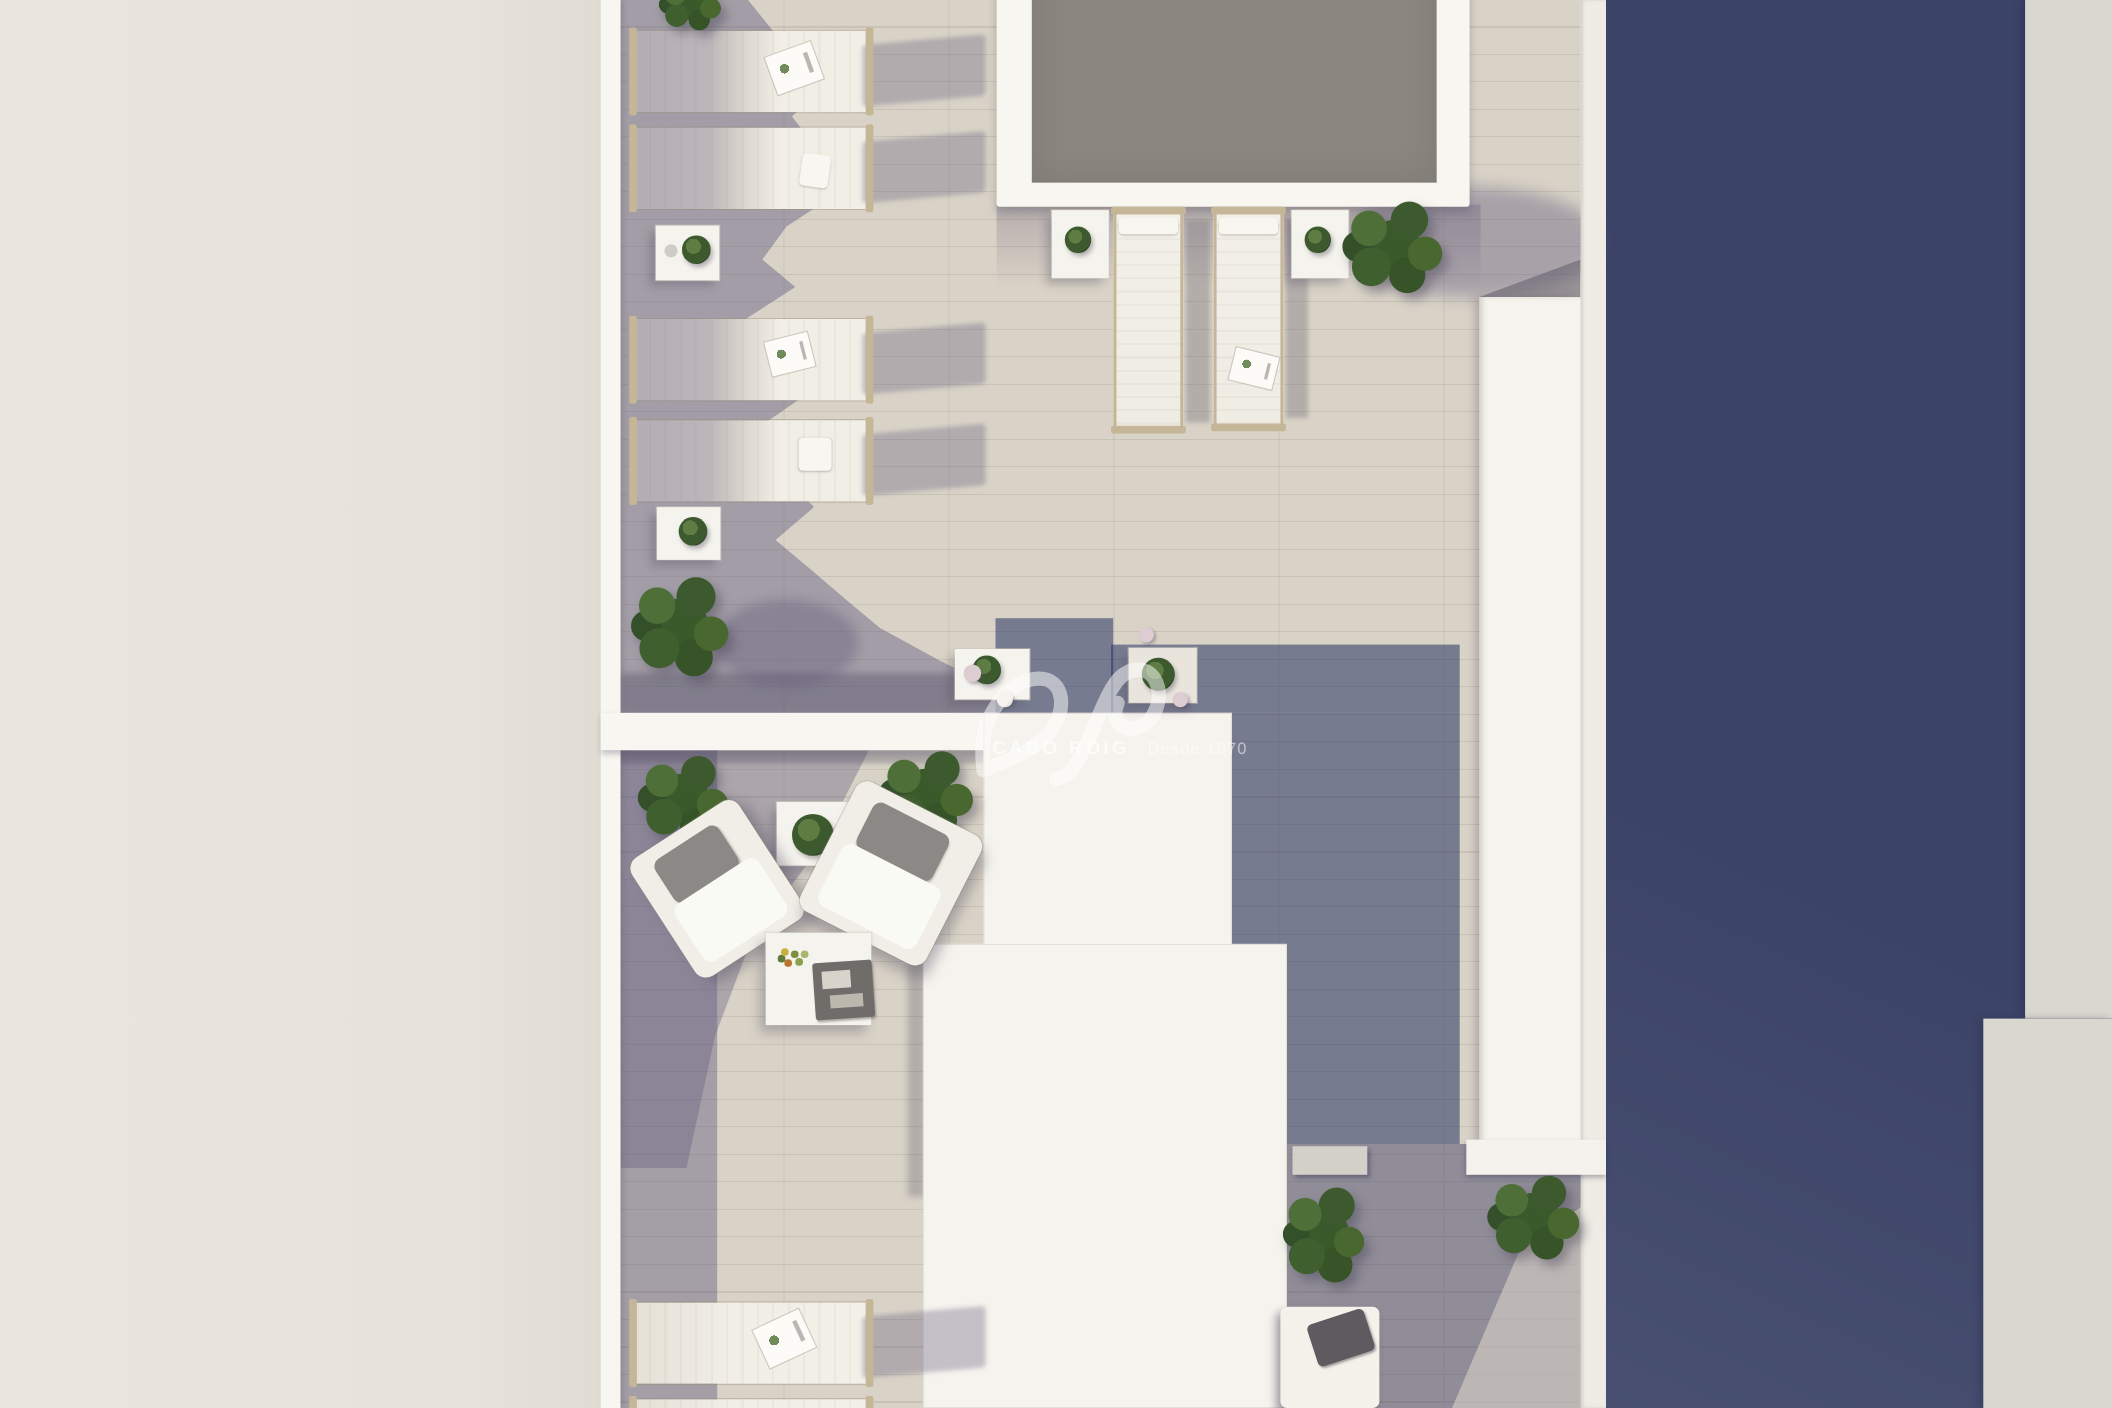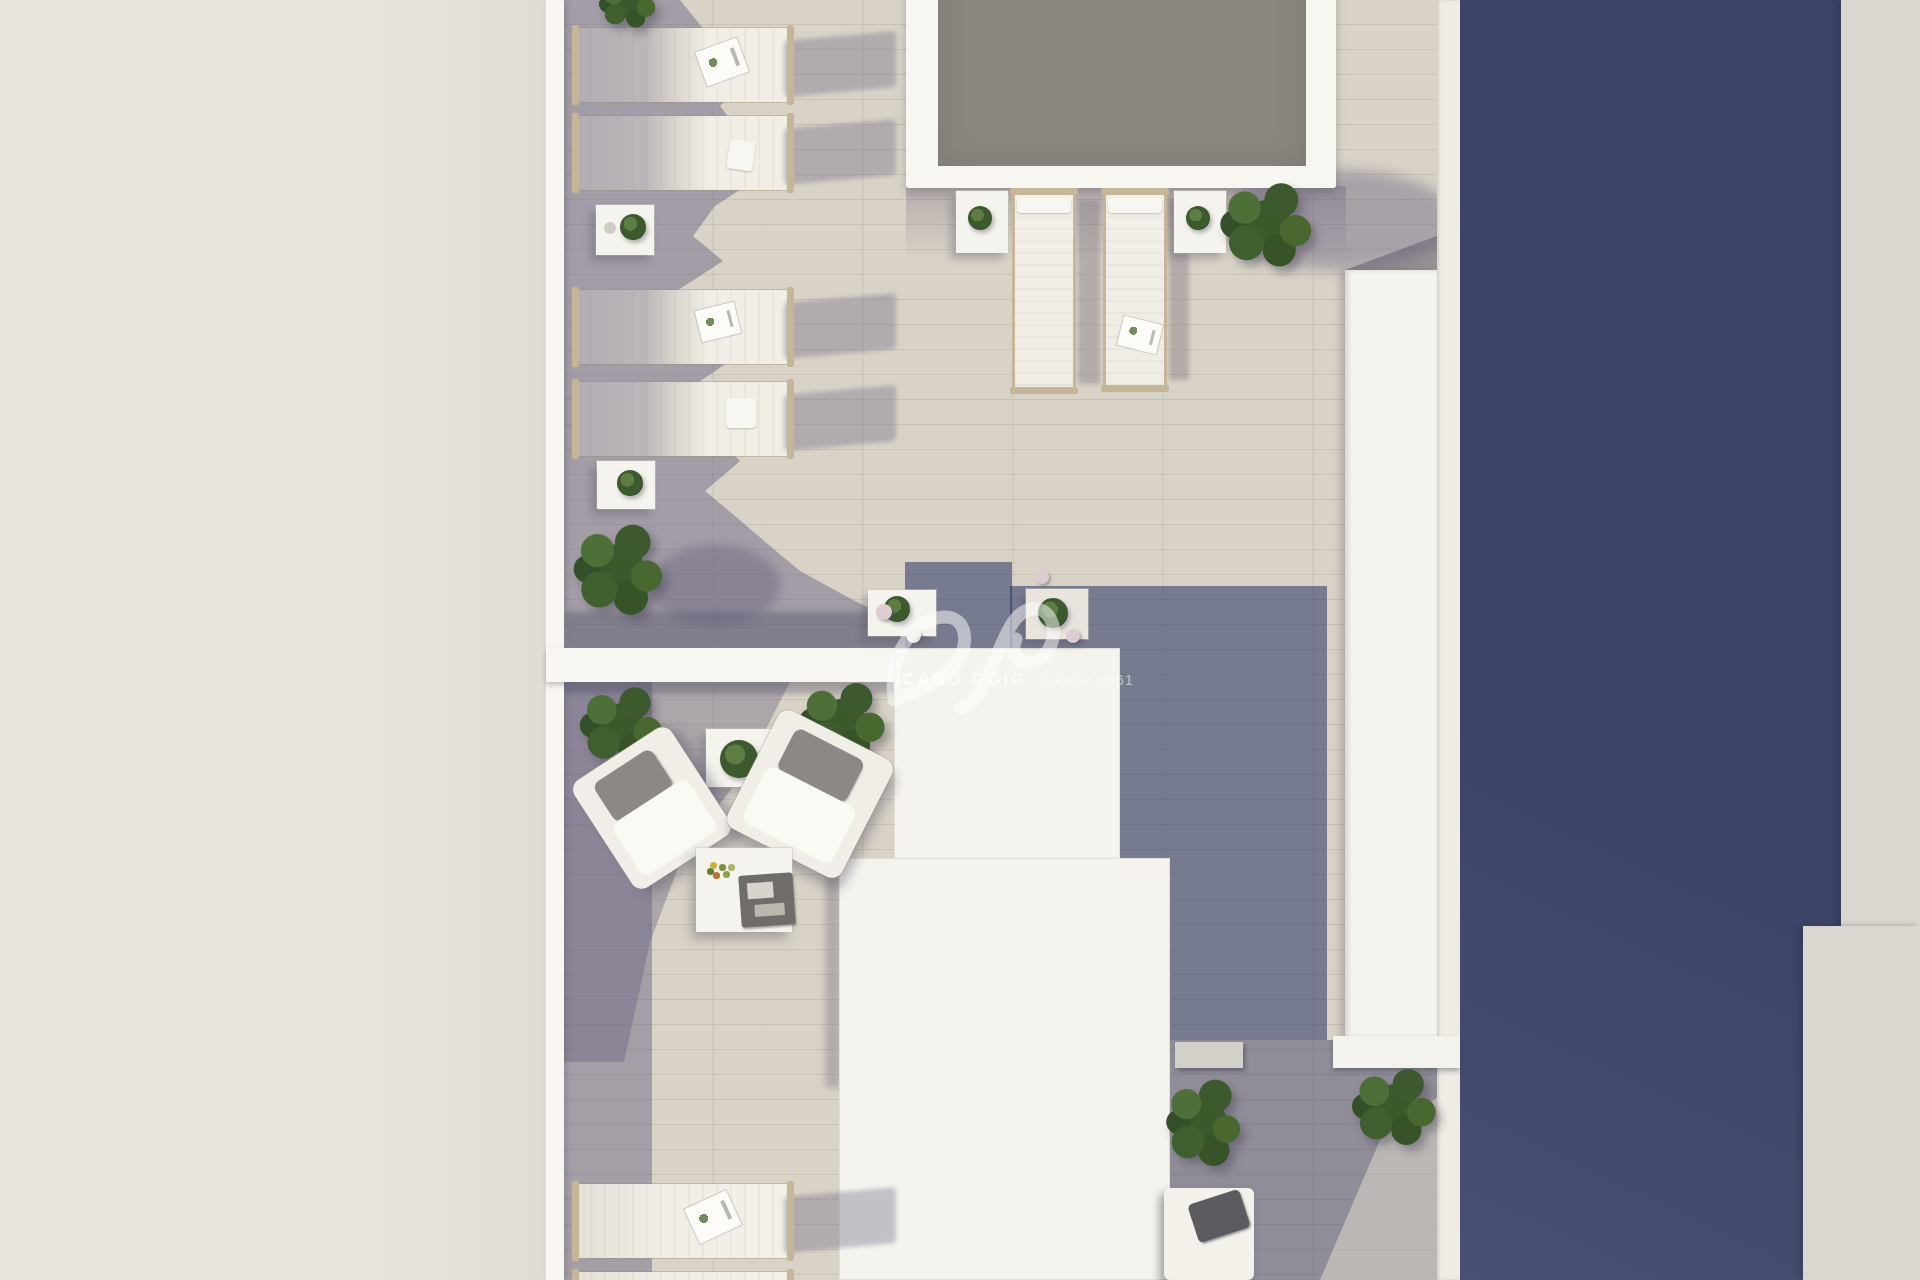--- a/index.html
+++ b/index.html
@@ -261,16 +261,16 @@
 
   <div class="abs wm wm-logo">
     <svg width="240" height="170" viewBox="0 0 240 170">
       <g fill="none" stroke="#ffffff" stroke-width="13" stroke-linecap="round">
         <path d="M34 138 C28 92 56 58 84 57 C107 56 112 86 93 107 C76 125 52 133 34 140"></path>
         <path d="M100 148 C124 146 134 92 152 64 C163 46 182 44 190 58 C199 74 190 98 172 102 C158 105 150 93 156 79"></path>
       </g>
     </svg>
   </div>
   <div class="abs wm wm-text">
-    <span class="wm-brand">CABO ROIG</span><span class="wm-tag">Desde 1961</span>
+    <span class="wm-brand">CABO ROIG</span><span class="wm-tag">Desde 1970</span>
   </div>
 
 </div>
 
 </body></html>

